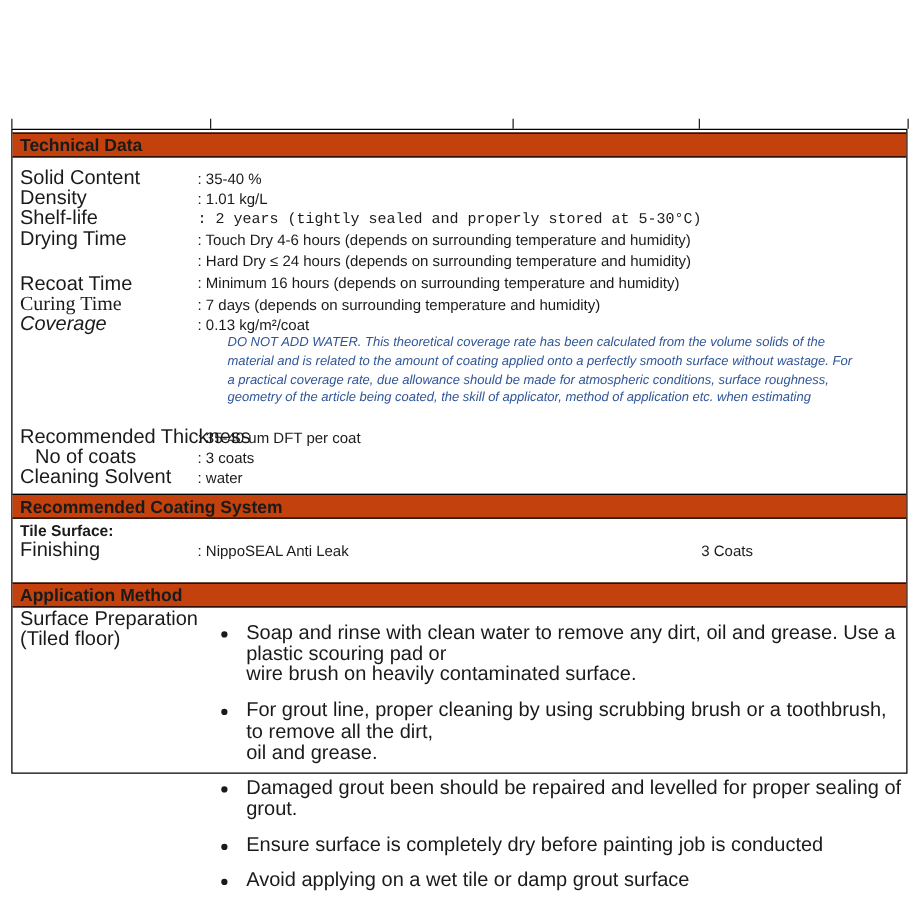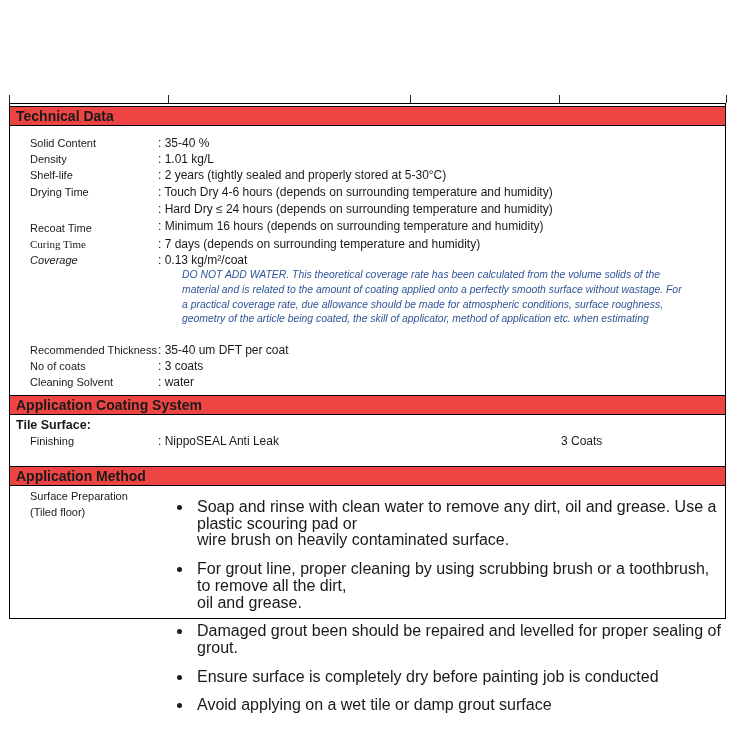--- a/index.html
+++ b/index.html
@@ -1,24 +1,24 @@
 <!DOCTYPE html>
 <html><head>
   <meta charset="utf-8">
   <style>
     html, body { margin: 0; padding: 0; background: #ffffff; }
     body { width: 739px; height: 739px; position: relative; overflow: hidden;
            font-family: "Liberation Sans", "DejaVu Sans", sans-serif; color: #1a1a1a; }
     .doc { position: absolute; left: 9px; top: 103px; width: 717px; height: 516px;
            border: 1px solid #000; box-sizing: border-box; }
     .tick { position: absolute; top: 95px; width: 1px; height: 8px; background: #222; }
-    .sec-head { position: absolute; left: 0; right: 0; height: 20px; background: #ef4444;
+    .sec-head { position: absolute; left: 0; right: 0; height: 20px; background: #c2410c;
                 border-top: 1px solid #000; border-bottom: 1px solid #000; box-sizing: border-box;
                 font-weight: bold; font-size: 14px; line-height: 19px; padding-left: 6px; }
-    .lbl { position: absolute; left: 20px; font-size: 11px; line-height: 16px; }
+    .lbl { position: absolute; left: 6px; font-size: 16px; line-height: 16px; }
     .val { position: absolute; left: 148px; font-size: 12px; line-height: 16px; white-space: nowrap; }
     .note { position: absolute; left: 172px; width: 545px; font-size: 10.4px; line-height: 14.8px;
             color: #2f5597; font-style: italic; }
     .note-line { display: block; white-space: nowrap; }
     .sub-head { position: absolute; left: 6px; font-weight: bold; font-size: 12.5px; line-height: 16px; }
     .bullets { position: absolute; left: 163px; width: 550px; margin: 0; padding: 0; list-style: none; }
     .bullets li { position: relative; padding-left: 24px; font-size: 16px; line-height: 16.7px; margin-top: 12px; }
     .bullet-dot { position: absolute; left: 4px; top: 6px; width: 5px; height: 5px; border-radius: 50%; background: #1a1a1a; }
   </style>
 </head>
@@ -34,21 +34,21 @@
 
   <div class="sec-head" style="top:2px;">Technical Data</div>
 
   <div class="lbl" style="top:31px;">Solid Content</div>
   <div class="val" style="top:31px;">: 35-40 %</div>
 
   <div class="lbl" style="top:47px;">Density</div>
   <div class="val" style="top:47px;">: 1.01 kg/L</div>
 
   <div class="lbl" style="top:63px;">Shelf-life</div>
-  <div class="val" style="top:63px;">: 2 years (tightly sealed and properly stored at 5-30°C)</div>
+  <div class="val" style="top:63px;font-family:Liberation Mono, monospace;">: 2 years (tightly sealed and properly stored at 5-30°C)</div>
 
   <div class="lbl" style="top:80px;">Drying Time</div>
   <div class="val" style="top:80px;">: Touch Dry 4-6 hours (depends on surrounding temperature and humidity)</div>
 
   <div class="val" style="top:97px;">: Hard Dry ≤ 24 hours (depends on surrounding temperature and humidity)</div>
 
   <div class="lbl" style="top:116px;">Recoat Time</div>
   <div class="val" style="top:114px;">: Minimum 16 hours (depends on surrounding temperature and humidity)</div>
 
   <div class="lbl" style="top:132px;font-family:Liberation Serif, serif;">Curing Time</div>
@@ -60,27 +60,27 @@
   <div class="note" style="top:164px;">
     <span class="note-line">DO NOT ADD WATER. This theoretical coverage rate has been calculated from the volume solids of the</span>
     <span class="note-line">material and is related to the amount of coating applied onto a perfectly smooth surface without wastage. For</span>
     <span class="note-line">a practical coverage rate, due allowance should be made for atmospheric conditions, surface roughness,</span>
     <span class="note-line">geometry of the article being coated, the skill of applicator, method of application etc. when estimating</span>
   </div>
 
   <div class="lbl" style="top:238px;">Recommended Thickness</div>
   <div class="val" style="top:238px;">:  35-40 um DFT per coat</div>
 
-  <div class="lbl" style="top:254px;">No of coats</div>
+  <div class="lbl" style="top:254px;margin-left:12px;">No of coats</div>
   <div class="val" style="top:254px;">: 3 coats</div>
 
   <div class="lbl" style="top:270px;">Cleaning Solvent</div>
   <div class="val" style="top:270px;">: water</div>
 
-  <div class="sec-head" style="top:291px;">Application Coating System</div>
+  <div class="sec-head" style="top:291px;">Recommended Coating System</div>
 
   <div class="sub-head" style="top:313px;">Tile Surface:</div>
 
   <div class="lbl" style="top:329px;">Finishing</div>
   <div class="val" style="top:329px;">: NippoSEAL Anti Leak</div>
   <div class="val" style="top:329px; left:551px;">3 Coats</div>
 
   <div class="sec-head" style="top:362px;">Application Method</div>
 
   <div class="lbl" style="top:384px;">Surface Preparation</div>

